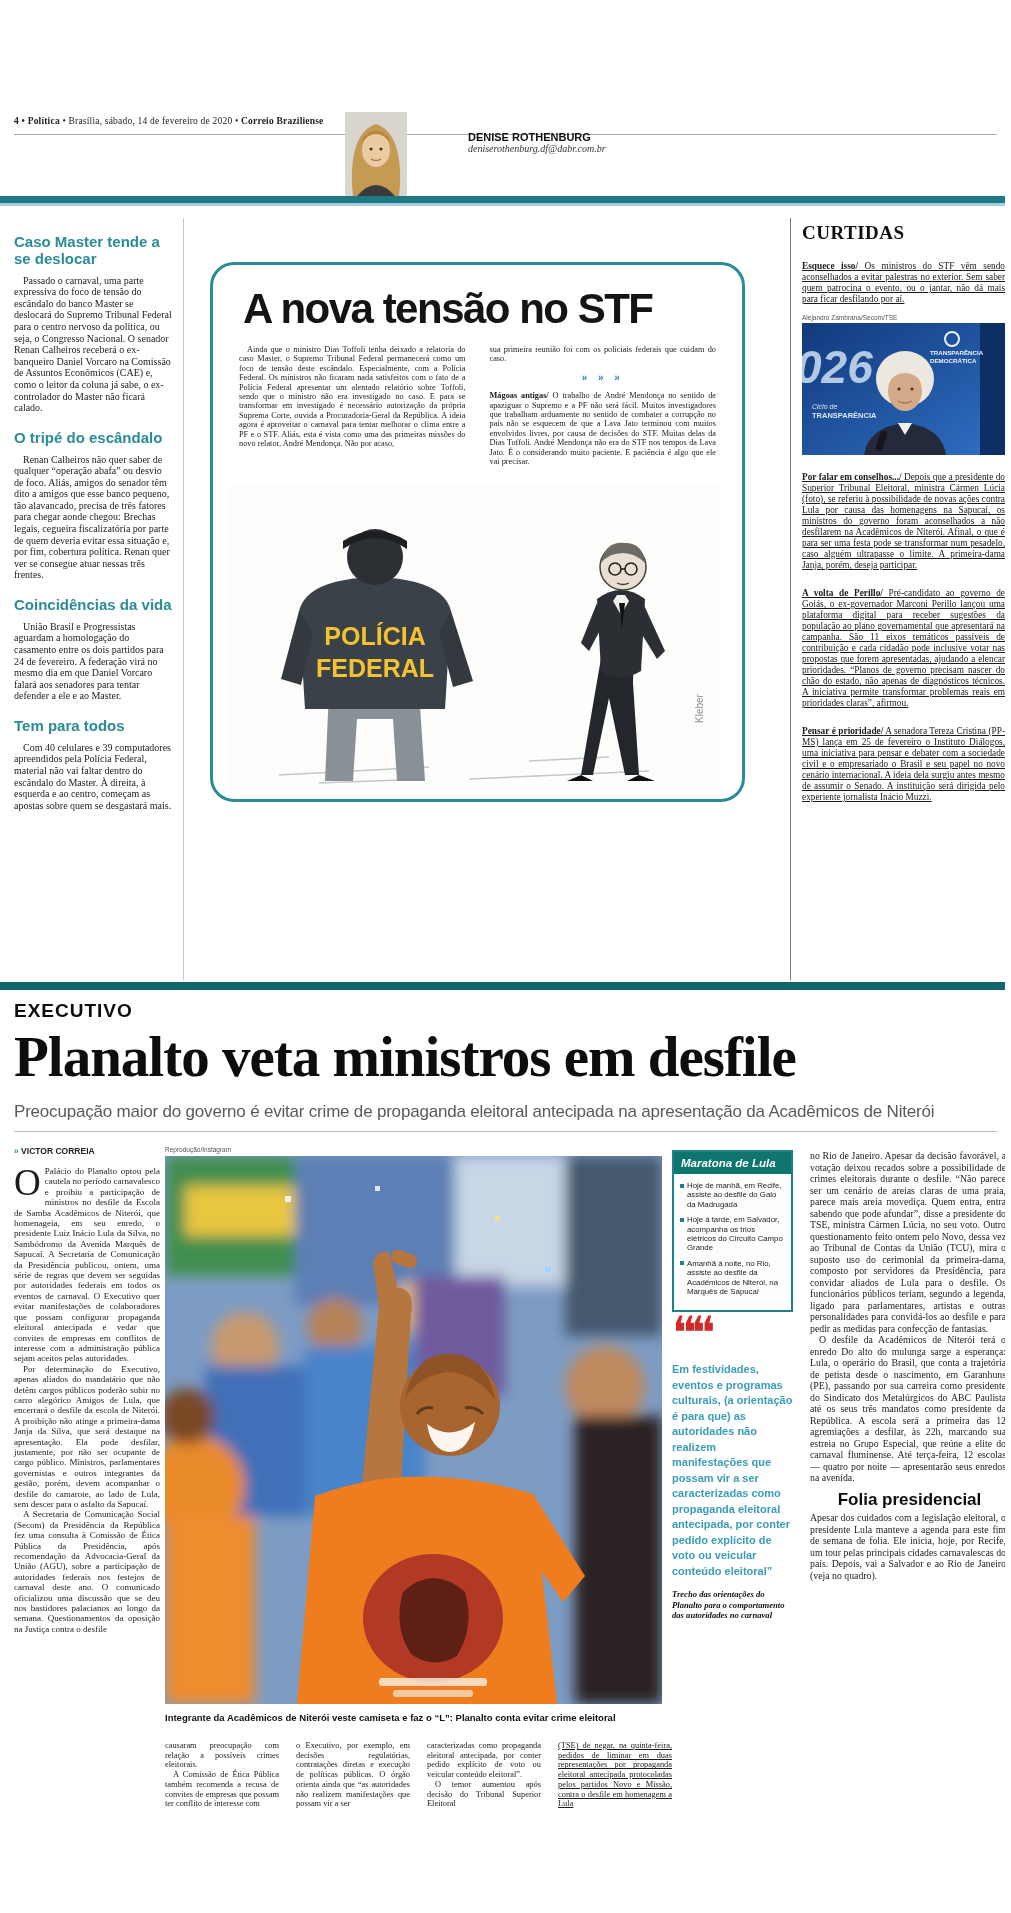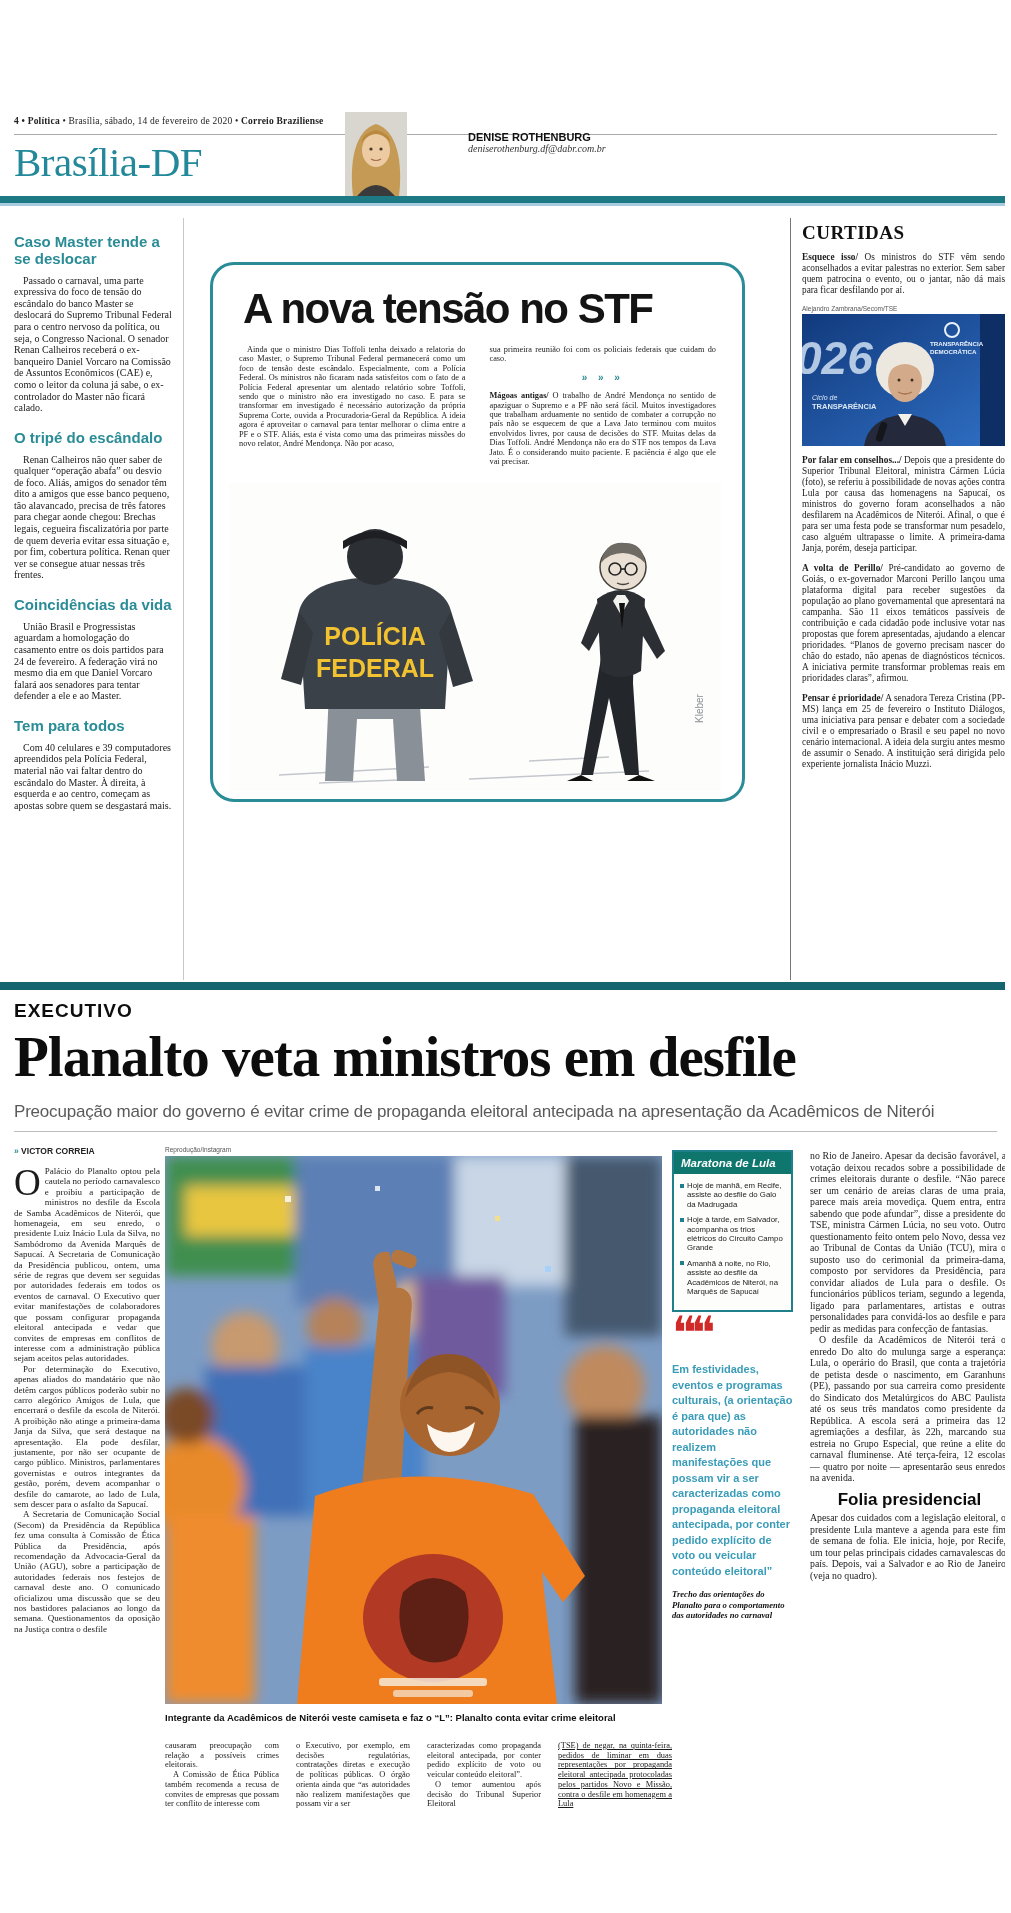--- a/index.html
+++ b/index.html
@@ -30,21 +30,21 @@
   .stfcols{display:flex;gap:24px;}
   .stfcols .col{flex:1;font-size:8.3px;line-height:9.4px;text-align:justify;}
   .stfcols p{margin:0 0 2px 0;text-indent:8px;}
   .stfcols p.nofirst{text-indent:0;}
   .chevrons{color:#2a8c96;font-weight:bold;text-align:center;font-size:10px;
             letter-spacing:4px;margin:9px 0;font-family:"Liberation Sans",sans-serif;}
   .leadin{font-weight:bold;}
   
   .curt{width:203px;}
   .curt h2{font-size:19px;font-weight:bold;letter-spacing:.5px;margin:0 0 8px 0;color:#111;}
-  .curt p{font-size:9.3px;line-height:11px;text-align:justify;margin:0 0 9px 0;}
+  .curt p{font-size:9.3px;line-height:11px;text-align:justify;margin:17px 0 9px 0;text-decoration:underline;}
   .credit{font-family:"Liberation Sans",sans-serif;font-size:6.5px;color:#555;margin:0 0 2px 0;}
   
   .kicker{font-family:"Liberation Sans",sans-serif;font-weight:bold;font-size:19px;
           letter-spacing:1px;color:#0d0d0d;}
   .bighead{font-weight:bold;font-size:57px;letter-spacing:-1px;color:#0d0d0d;white-space:nowrap;}
   .deck{font-family:"Liberation Sans",sans-serif;font-size:17px;color:#5a5a5a;letter-spacing:-.2px;}
   .byline{font-family:"Liberation Sans",sans-serif;font-size:8.5px;font-weight:bold;color:#222;}
   .byline .mk{color:#2a8c96;}
   .bodycol{font-size:9px;line-height:10.4px;text-align:justify;}
   .bodycol p{margin:0;text-indent:9px;}
@@ -78,21 +78,20 @@
 </head>
 <body>
 
 <div id="canvas">
 
   <div class="abs edition" style="left:14px;top:116px;">
     <b>4 • Política</b><span> • Brasília, sábado, 14 de fevereiro de 2020 • </span><b>Correio Braziliense</b>
   </div>
   <div class="abs rule" style="left:14px;top:134px;width:983px;"></div>
 
-  <div class="abs masthead-title" style="left:14px;top:138px;">Brasília-DF</div>
   <div class="abs" style="left:345px;top:112px;width:62px;height:84px;">
     <svg width="62" height="84" viewBox="0 0 62 84">
       <rect width="62" height="84" fill="#d9d6cf"></rect>
       <path d="M8,84 C4,50 10,18 31,12 C52,18 58,50 54,84 Z" fill="#c59a54"></path>
       <ellipse cx="31" cy="38" rx="14" ry="17" fill="#eccaa2"></ellipse>
       <path d="M17,30 Q31,14 45,30 Q45,22 31,18 Q17,22 17,30Z" fill="#b8893f"></path>
       <circle cx="26" cy="37" r="1.6" fill="#4a3626"></circle>
         <circle cx="36" cy="37" r="1.6" fill="#4a3626"></circle>
       <path d="M26,47 Q31,50 36,47" stroke="#a06c4a" stroke-width="1.2" fill="none"></path>
       <path d="M12,84 Q31,62 50,84 Z" fill="#3a3a3a"></path>

